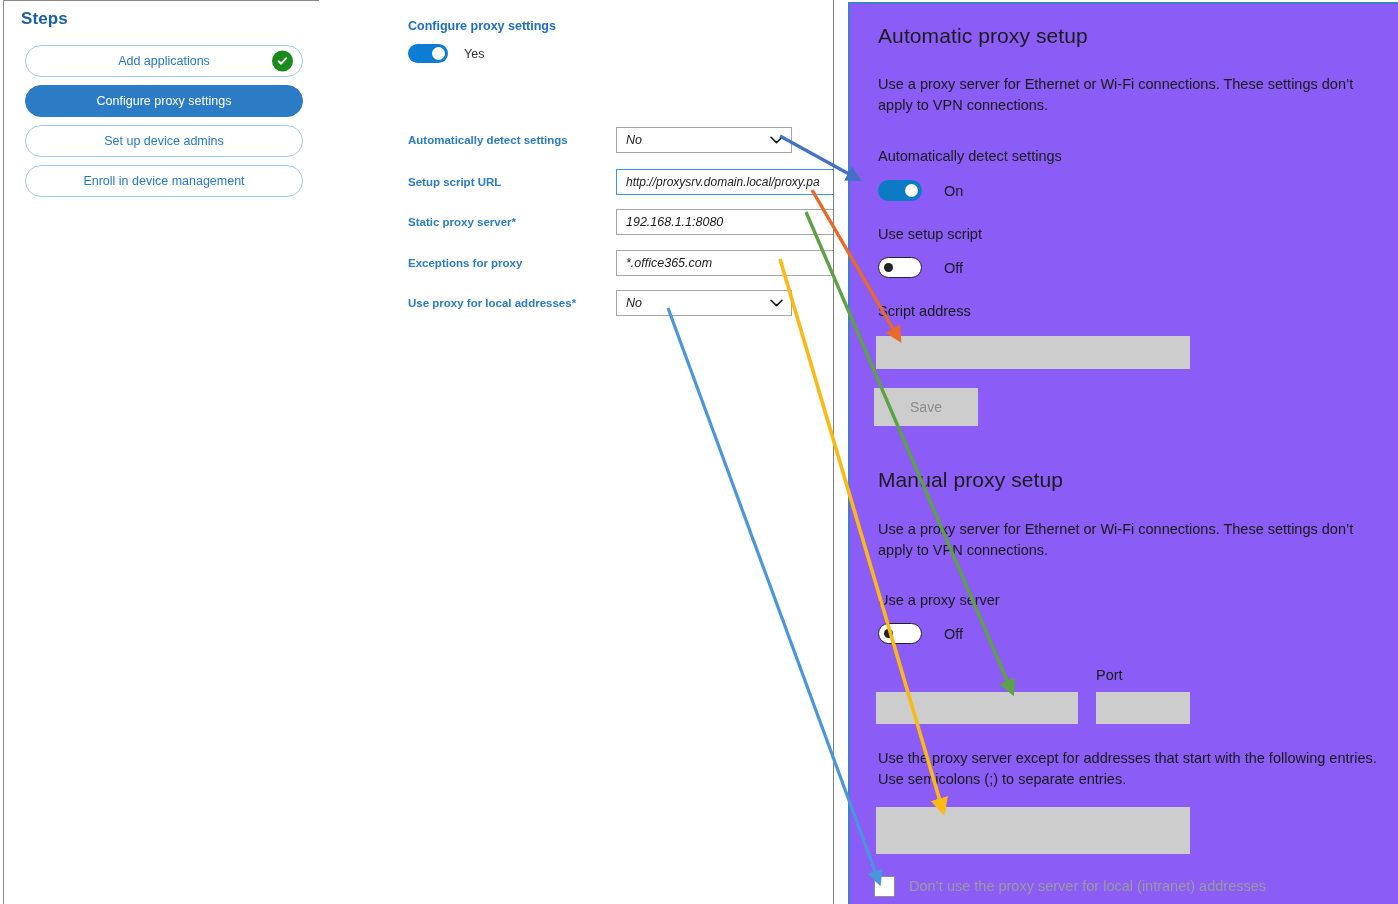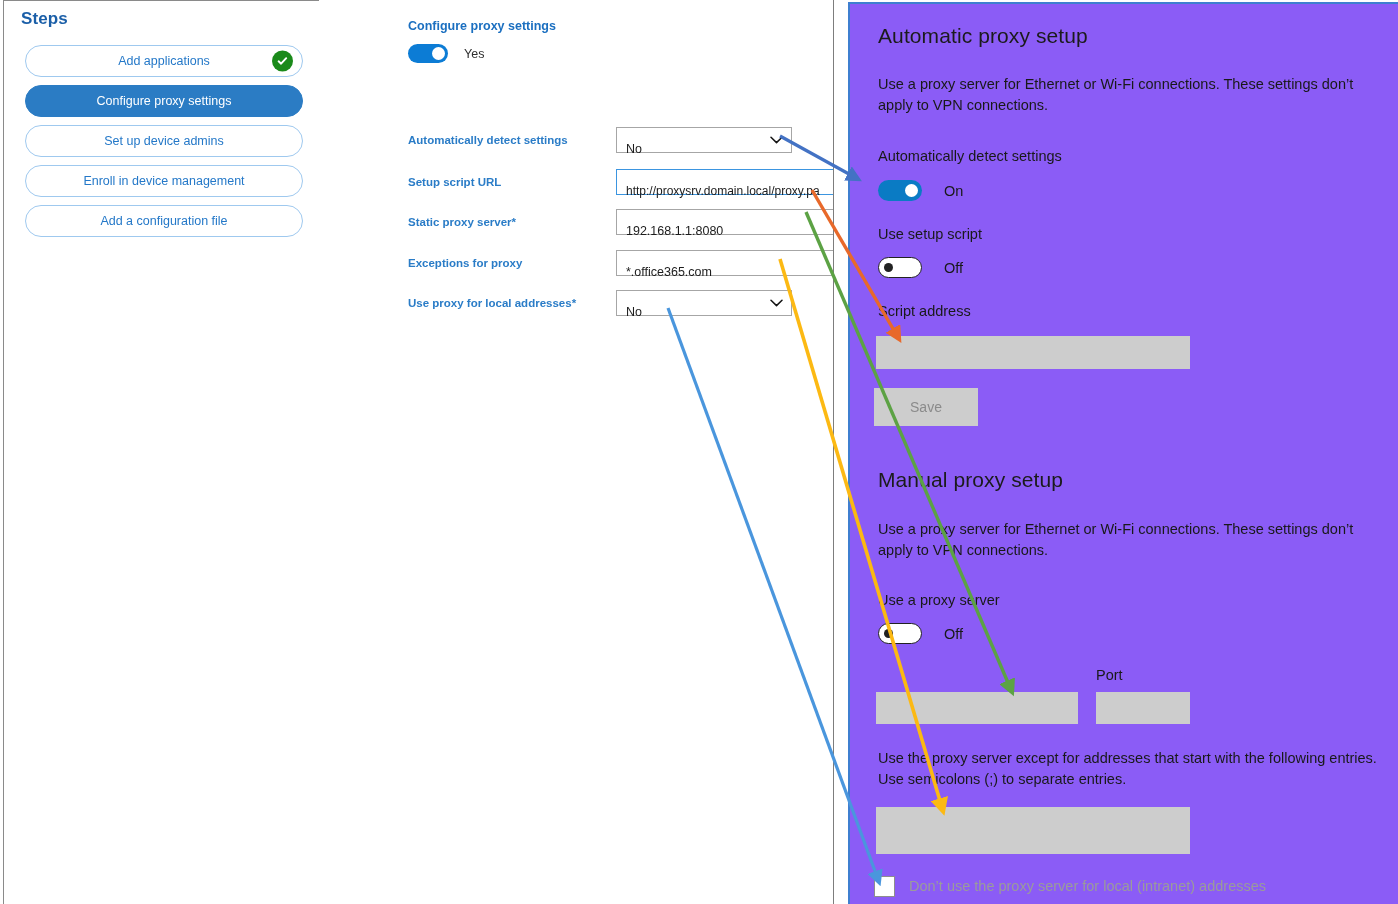--- a/index.html
+++ b/index.html
@@ -34,21 +34,21 @@
   .tgl-lbl{margin-left:16px;font-size:12.5px;color:#303030;}
 
   .frow{position:absolute;left:88px;height:26px;}
   .flabel{position:absolute;left:0;top:0;font-size:11.5px;font-weight:bold;color:#2a7cc7;line-height:26px;white-space:nowrap;}
   .flabel .req{color:#2a7cc7;font-weight:bold;}
   .fctl{position:absolute;left:208px;top:0;height:26px;box-sizing:border-box;
     border:1px solid #a6a6a6;background:#fff;}
   .fctl.sel{width:176px;}
   .fctl.txt{width:218px;}
   .fctl.txt.narrow{width:218px;border:1px solid #3b95e0;}
-  .fctl .val{position:absolute;left:9px;top:9px;line-height:24px;font-size:12.5px;color:#1c1c1c;white-space:nowrap;}
+  .fctl .val{position:absolute;left:9px;top:0;line-height:24px;font-size:12.5px;color:#1c1c1c;white-space:nowrap;font-style:italic;}
   .fctl .val.sm{font-size:12px;}
   .caret{position:absolute;right:8px;top:0;height:24px;display:flex;align-items:center;}
 
   
   .divider-gray{position:absolute;left:833px;top:0;width:1px;height:904px;background:#7d7d7d;}
 
   
   .pane{position:absolute;left:848px;top:2px;width:550px;height:902px;background:#8b5cf6;
     border-left:2px solid #3f7fd0;border-top:2px solid #3f7fd0;box-sizing:border-box;}
   .pane-h{position:absolute;left:28px;font-size:21px;color:#1b1b1b;font-weight:400;letter-spacing:.1px;}
@@ -94,23 +94,20 @@
       </div>
 
       <div class="step">
         <span class="lbl">Set up device admins</span>
       </div>
 
       <div class="step">
         <span class="lbl">Enroll in device management</span>
       </div>
 
-      <div class="step">
-        <span class="lbl">Add a configuration file</span>
-      </div>
 
 
     </div>
   </div>
 
   <div class="formwrap">
     <div class="sec-title">Configure proxy settings</div>
 
     <div class="toggle-row">
       <span class="tgl on">

